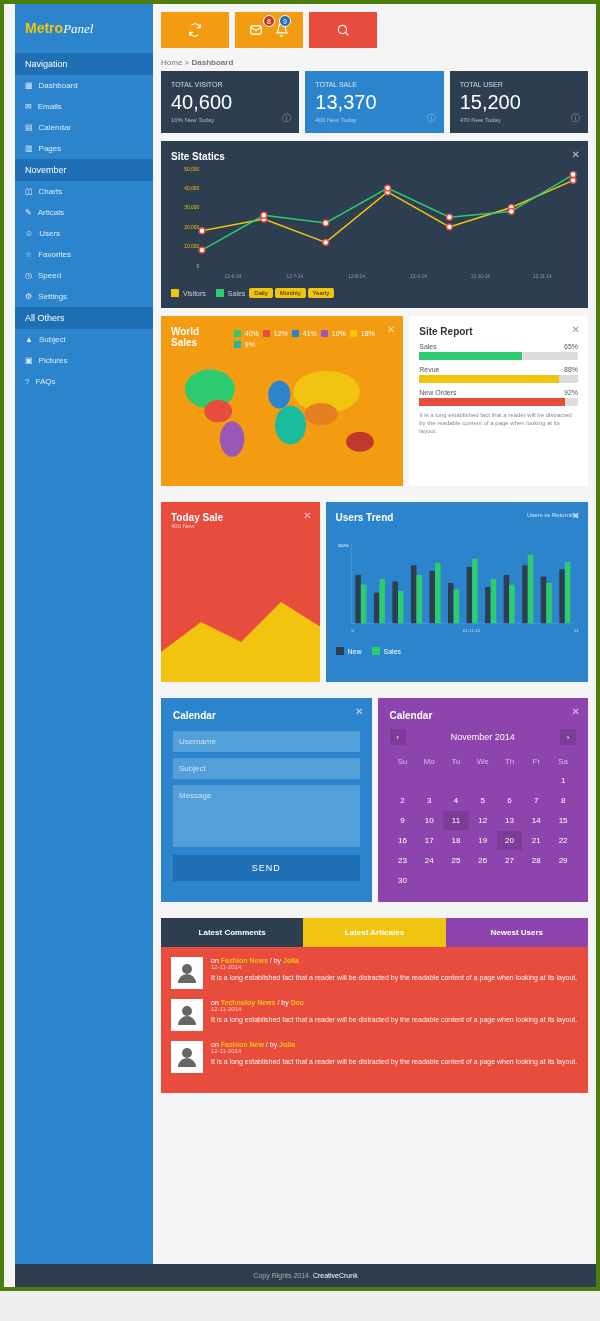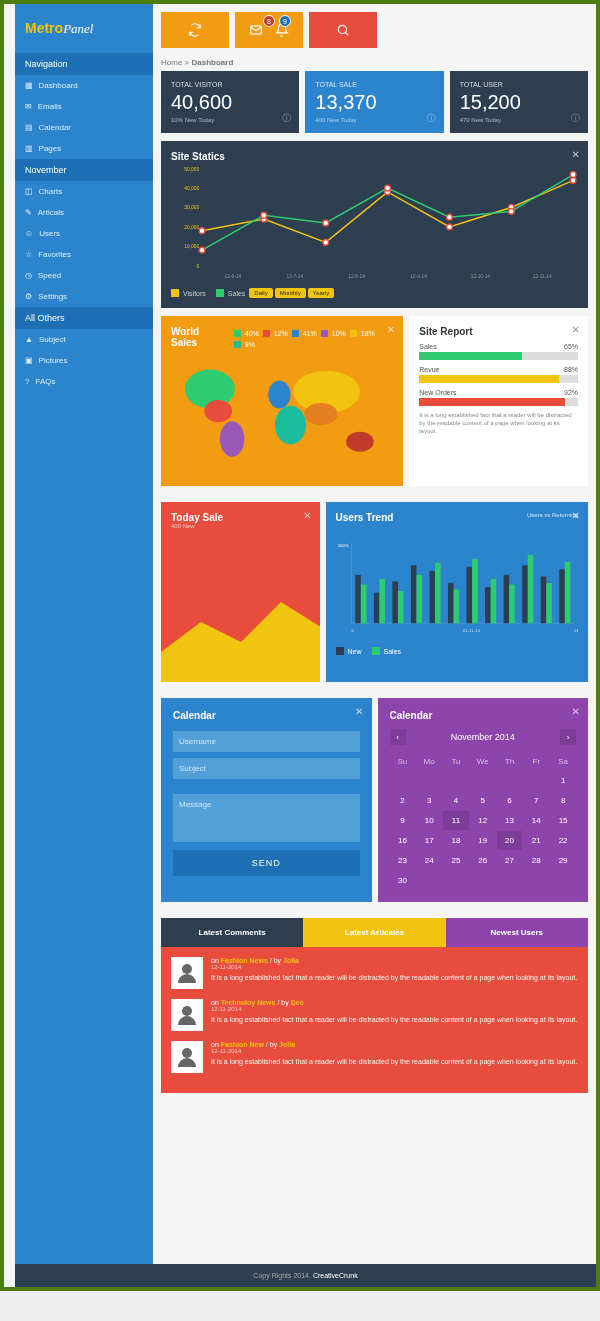--- a/index.html
+++ b/index.html
@@ -72,21 +72,21 @@
 
 
 .trend{background:#2c84cc;padding:10px;flex:1.4;}
 .trend-sub{float:right;font-size:6px;color:rgba(255,255,255,.8);}
 .bar-chart{width:100%;height:110px;margin-top:8px;}
 
 
 .form-panel{background:#2c84cc;padding:12px;flex:1;}
 .form-panel input,.form-panel textarea{width:100%;background:#529fd9;border:none;color:#fff;padding:6px;font-size:8px;margin-bottom:6px;}
 .form-panel input::placeholder,.form-panel textarea::placeholder{color:#cfe6f7;}
-.form-panel textarea{height:48px;resize:none;margin-top:9px;}
+.form-panel textarea{height:62px;resize:none;}
 .send-btn{background:#1e6fb3;color:#fff;text-align:center;padding:8px;font-size:9px;letter-spacing:1px;cursor:pointer;}
 
 
 .cal{background:#8e44ad;padding:12px;flex:1;color:#fff;}
 .cal-head{display:flex;justify-content:space-between;align-items:center;margin:8px 0;font-size:9px;}
 .cal-nav{background:#7d3c98;width:16px;height:16px;display:flex;align-items:center;justify-content:center;cursor:pointer;font-size:8px;}
 .cal-grid{display:grid;grid-template-columns:repeat(7,1fr);gap:1px;font-size:8px;text-align:center;}
 .cal-grid .dh{color:#d7bde2;padding:4px 0;}
 .cal-grid .d{padding:5px 0;cursor:pointer;}
 .cal-grid .d.hl{background:#7d3c98;}

